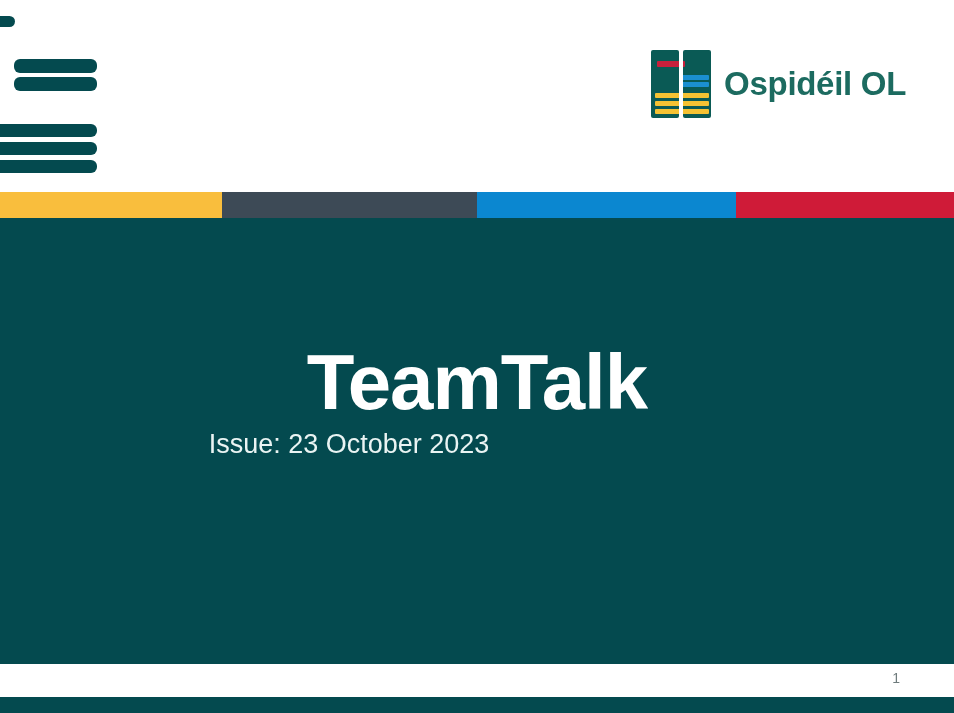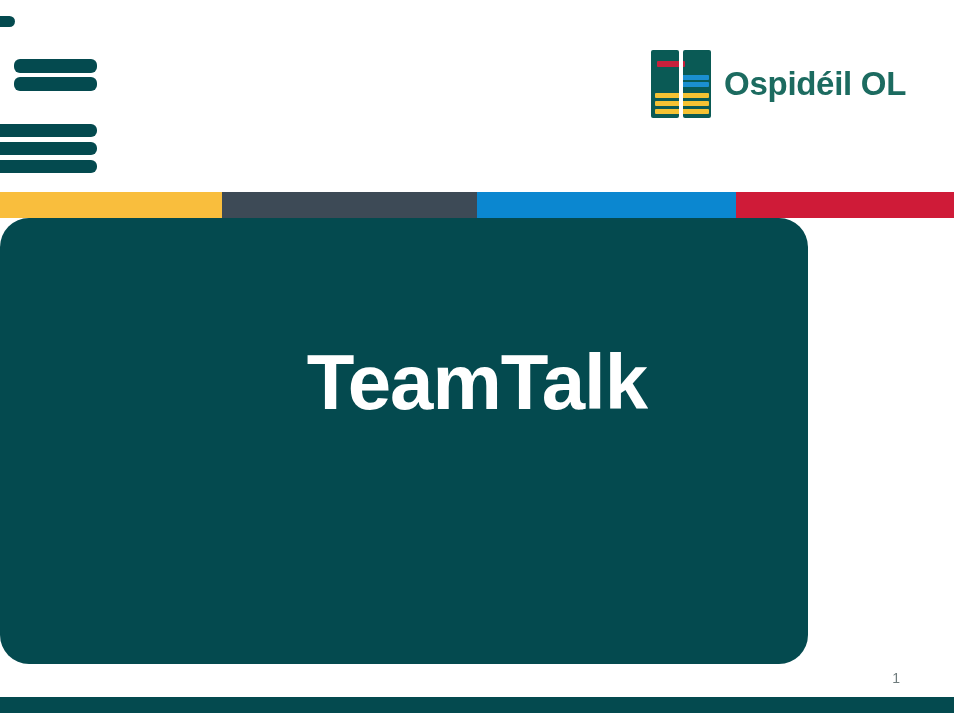--- a/index.html
+++ b/index.html
@@ -105,24 +105,23 @@
     height: 26px;
     display: flex;
   }
   .band-seg { height: 100%; }
 
   
   .body-area {
     position: absolute;
     left: 0;
     top: 218px;
-    width: 808px;
+    width: 954px;
     height: 446px;
     background: #044A4F;
-    border-radius: 29px;
   }
   .title-block {
     position: absolute;
     left: 0;
     top: 125px;
     width: 954px;
     text-align: center;
   }
   .slide-title {
     font-family: "Liberation Sans", sans-serif;
@@ -211,20 +210,21 @@
   <div class="band">
     <div class="band-seg" style="width:222px; background:#F9BE3D;"></div>
     <div class="band-seg" style="width:255px; background:#3D4A56;"></div>
     <div class="band-seg" style="width:259px; background:#0B87D0;"></div>
     <div class="band-seg" style="width:218px; background:#CF1B38;"></div>
   </div>
 
   <div class="body-area">
     <div class="title-block">
       <h1 class="slide-title">TeamTalk</h1>
+      <p class="slide-subtitle">Issue: 23 October 2023</p>
     </div>
   </div>
 
   <div class="footer-white">
     <span class="page-number">1</span>
   </div>
   <div class="footer-bar"></div>
 
 </div>
 

